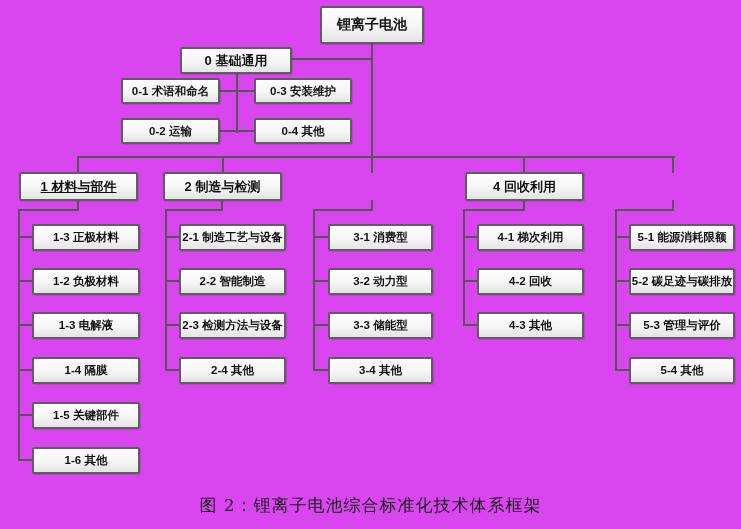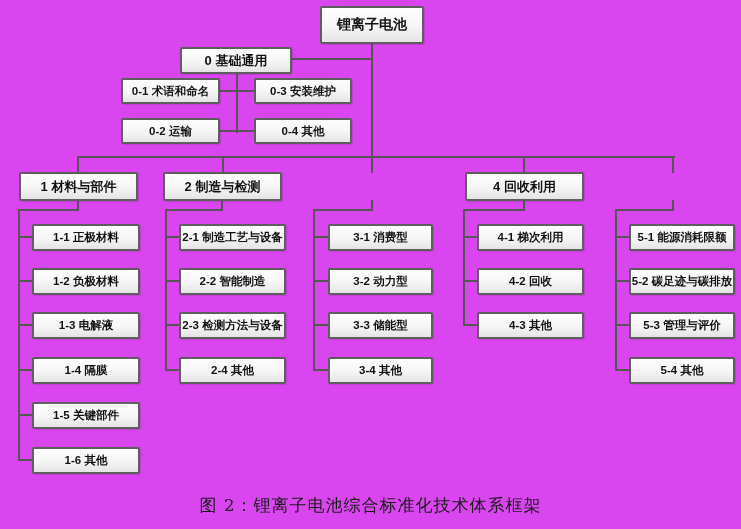--- a/index.html
+++ b/index.html
@@ -118,25 +118,25 @@
   <div class="ch" style="left:615px; top:369px; width:16px;"></div>
 
   <div class="node root" style="left:320px; top:6px; width:104px; height:38px;">锂离子电池</div>
 
   <div class="node lvl1" style="left:180px; top:47px; width:112px; height:27px;">0 基础通用</div>
   <div class="node" style="left:121px; top:78px; width:99px; height:26px;">0-1 术语和命名</div>
   <div class="node" style="left:254px; top:78px; width:98px; height:26px;">0-3 安装维护</div>
   <div class="node" style="left:121px; top:118px; width:99px; height:26px;">0-2 运输</div>
   <div class="node" style="left:254px; top:118px; width:98px; height:26px;">0-4 其他</div>
 
-  <div class="node branch" style="left:19px; top:172px; width:119px; height:29px;">1 材料与部件</div>
+  <div class="node branch" style="left:19px; top:172px; width:119px; height:29px;text-decoration:underline;">1 材料与部件</div>
   <div class="node branch" style="left:163px; top:172px; width:119px; height:29px;">2 制造与检测</div>
   <div class="node branch" style="left:465px; top:172px; width:119px; height:29px;">4 回收利用</div>
 
-  <div class="node" style="left:32px; top:224px; width:108px; height:27px;">1-1 正极材料</div>
+  <div class="node" style="left:32px; top:224px; width:108px; height:27px;">1-3 正极材料</div>
   <div class="node" style="left:32px; top:268px; width:108px; height:27px;">1-2 负极材料</div>
   <div class="node" style="left:32px; top:312px; width:108px; height:27px;">1-3 电解液</div>
   <div class="node" style="left:32px; top:357px; width:108px; height:27px;">1-4 隔膜</div>
   <div class="node" style="left:32px; top:402px; width:108px; height:27px;">1-5 关键部件</div>
   <div class="node" style="left:32px; top:447px; width:108px; height:27px;">1-6 其他</div>
 
   <div class="node" style="left:179px; top:224px; width:107px; height:27px;">2-1 制造工艺与设备</div>
   <div class="node" style="left:179px; top:268px; width:107px; height:27px;">2-2 智能制造</div>
   <div class="node" style="left:179px; top:312px; width:107px; height:27px;">2-3 检测方法与设备</div>
   <div class="node" style="left:179px; top:357px; width:107px; height:27px;">2-4 其他</div>

